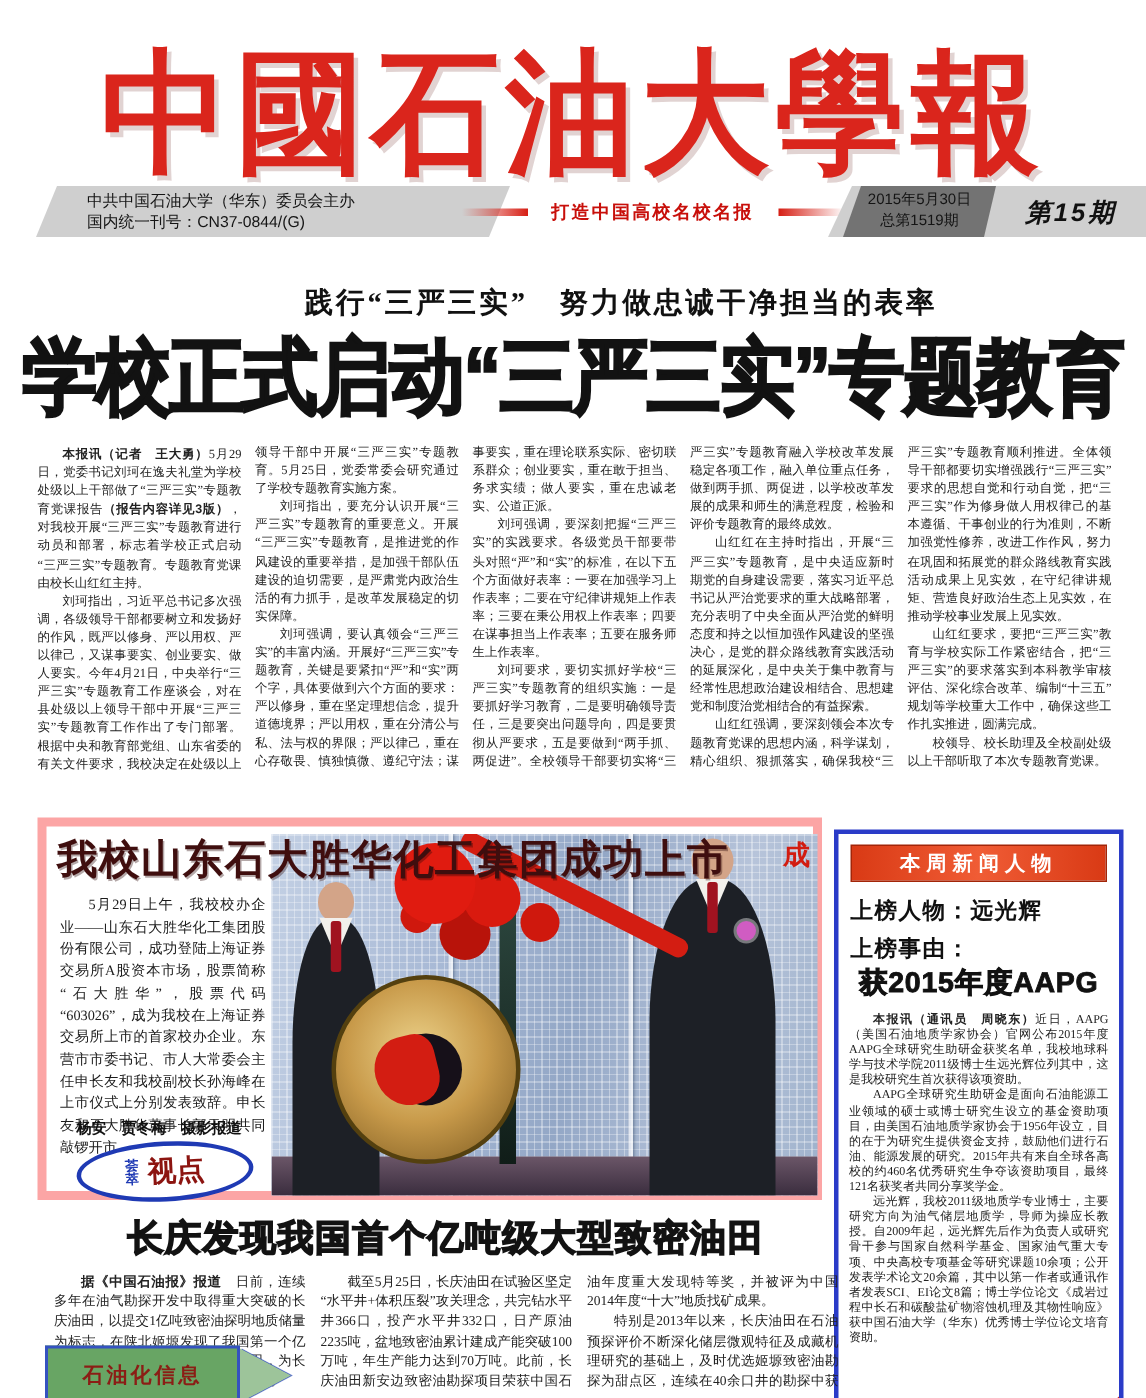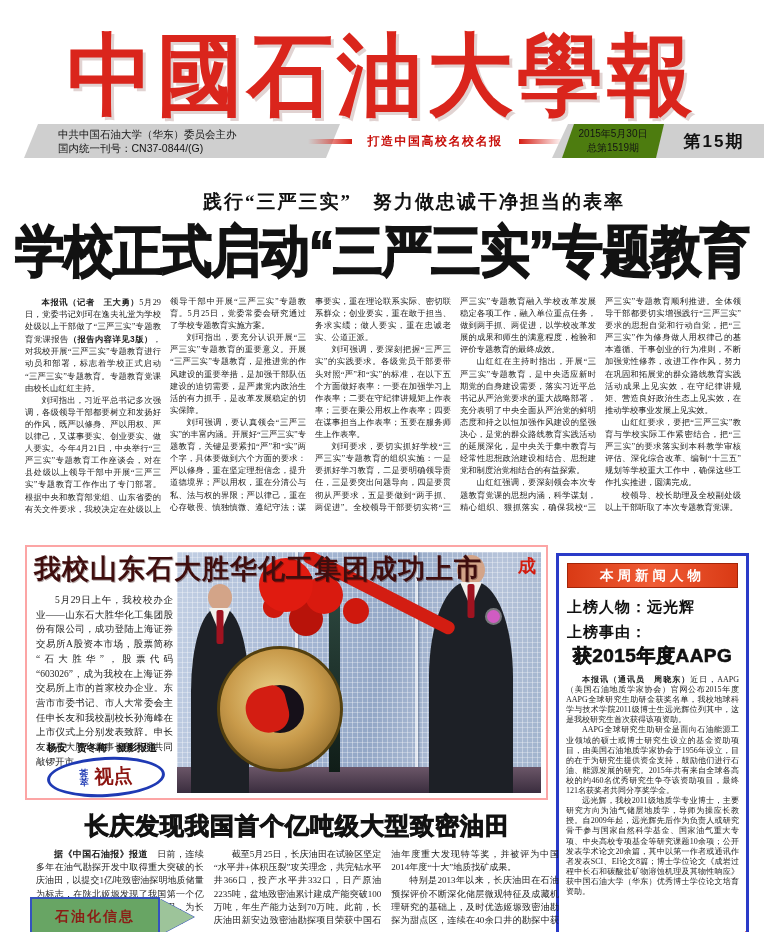--- a/index.html
+++ b/index.html
@@ -18,45 +18,45 @@
     clip-path:polygon(14px 0,100% 0,calc(100% - 14px) 100%,0 100%);
     display:flex;flex-direction:column;justify-content:center;padding-left:34px;box-sizing:border-box;
     font-size:10.5px;line-height:14px;color:#141414;}
   .slogan-wrap{position:absolute;left:322px;top:0;width:226px;height:34px;display:flex;align-items:center;justify-content:center;gap:16px;}
   .slogan-line{height:5px;width:44px;flex:0 0 auto;}
   .slogan-line.l{background:linear-gradient(to right,rgba(214,30,20,0),#d61e14);}
   .slogan-line.r{background:linear-gradient(to left,rgba(214,30,20,0),#d61e14);}
   .slogan-text{color:#c80f0a;font-weight:700;font-size:12px;letter-spacing:1.5px;white-space:nowrap;}
   .date-area{position:absolute;left:552px;top:0;width:212px;height:34px;background:#cfcfcf;
     clip-path:polygon(16px 0,100% 0,100% 100%,0 100%);}
-  .date-white{position:absolute;left:10px;top:0;width:102px;height:34px;background:#4d7c0f;
+  .date-white{position:absolute;left:10px;top:0;width:102px;height:34px;background:#737373;
     clip-path:polygon(12px 0,100% 0,calc(100% - 8px) 100%,0 100%);
     display:flex;flex-direction:column;justify-content:center;align-items:center;
     font-size:10px;line-height:14px;color:#141414;}
   .issue-no{position:absolute;left:116px;top:0;width:92px;height:34px;display:flex;align-items:center;justify-content:center;
-    font-size:17px;font-weight:600;color:#111;letter-spacing:2px;}
+    font-size:17px;font-weight:600;color:#111;letter-spacing:2px;font-style:italic;}
 
   
   .kicker{position:absolute;top:189px;left:0;width:100%;text-align:center;
     font-weight:700;font-size:19px;letter-spacing:2px;color:#111;font-family:"Liberation Serif",serif;padding-left:32px;}
   .headline{position:absolute;top:212px;left:0;width:100%;text-align:center;margin:0;
     font-family:"Liberation Sans",sans-serif;font-weight:900;font-size:50px;line-height:72px;
     color:#121212;letter-spacing:-1px;transform:scaleY(1.1);transform-origin:top;
     -webkit-text-stroke:1.6px #121212;}
 
   
   .lead-article{position:absolute;left:25px;top:296px;width:716px;height:242px;
     column-count:5;column-gap:9px;column-fill:balance;
     font-size:8.3px;line-height:12.1px;text-align:justify;color:#222;}
   .lead-article p{margin:0;text-indent:2em;}
   .lead-article b{font-family:"Liberation Sans",sans-serif;font-weight:700;}
 
   
   .photo-box{position:absolute;left:25px;top:545px;width:523px;height:255px;box-sizing:border-box;
-    border:2px solid #fca5a5;background:#fff;}
+    border:6px solid #fca5a5;background:#fff;}
   .photo-title{position:absolute;left:7px;top:4px;z-index:3;margin:0;white-space:nowrap;
     font-family:"Liberation Sans",sans-serif;font-weight:900;font-size:27px;letter-spacing:1px;
     color:#3f0e0e;text-shadow:1px 1px 0 rgba(40,5,5,.35);}
   .photo-caption{position:absolute;left:9px;top:46px;width:137px;
     font-size:9.5px;line-height:14.7px;color:#1b1b1b;text-align:justify;}
   .photo-caption p{margin:0;text-indent:2em;}
   .photo-credit{position:absolute;left:0;top:194px;width:150px;text-align:center;
     font-weight:700;font-size:10px;color:#111;}
   .photo-logo{position:absolute;left:20px;top:210px;width:112px;height:34px;
     border:3px solid #1f3ab4;border-radius:50%;display:flex;align-items:center;justify-content:center;gap:4px;

